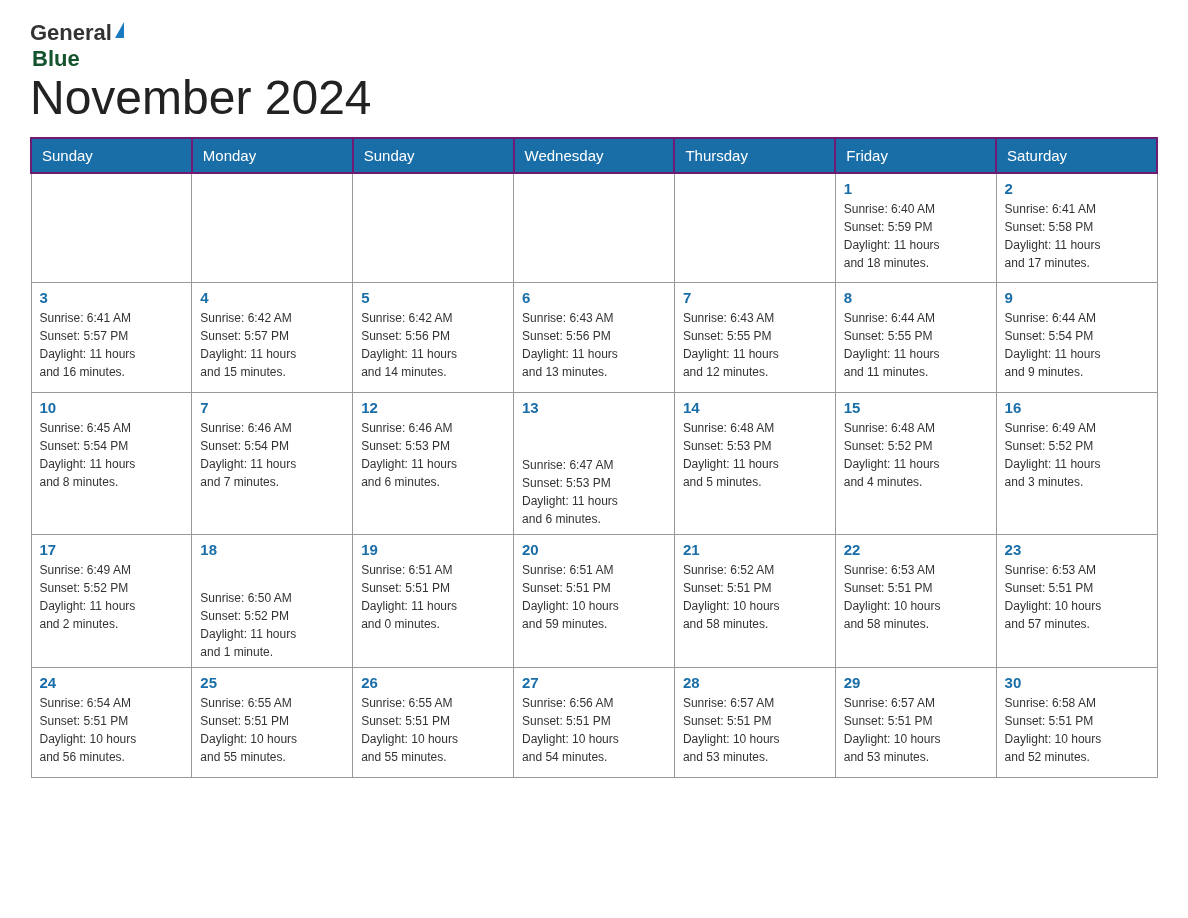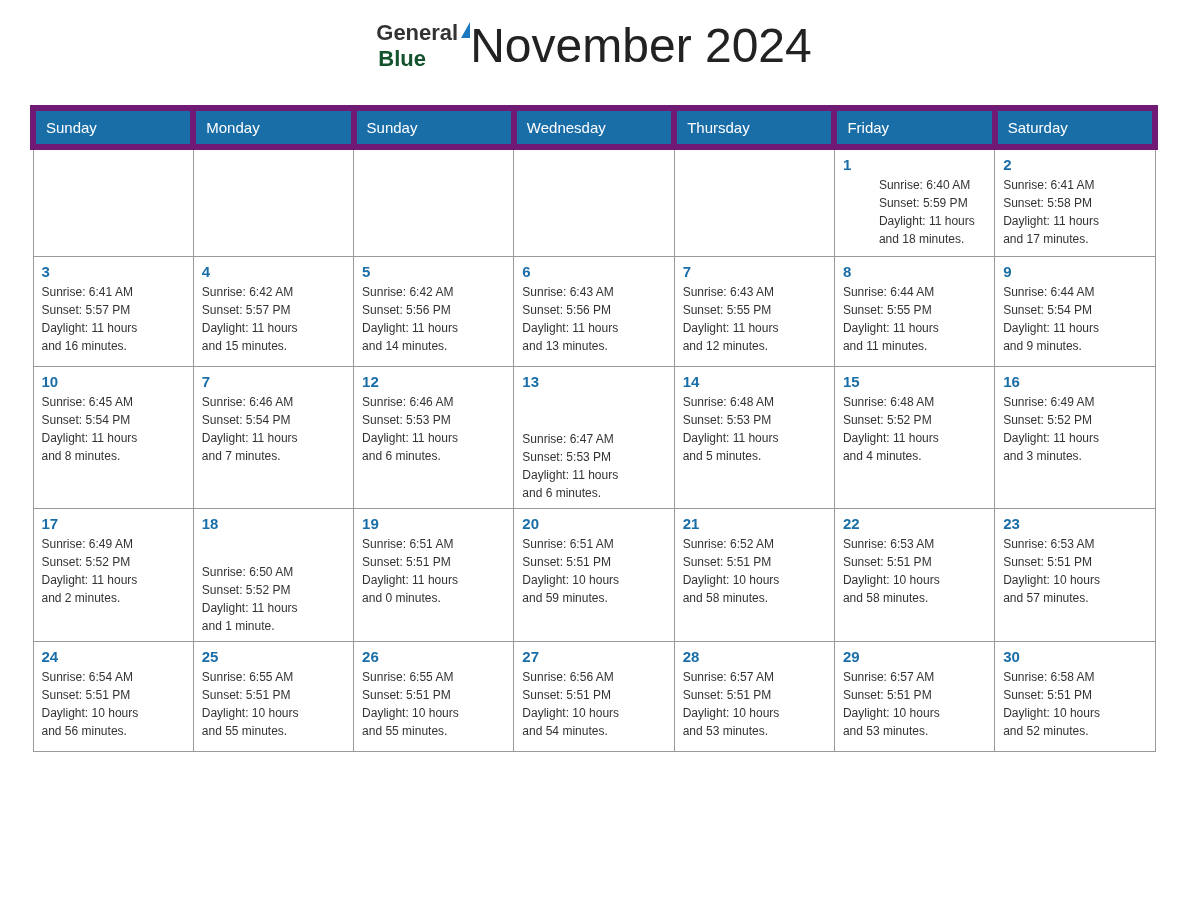--- a/index.html
+++ b/index.html
@@ -5,23 +5,24 @@
     * { margin: 0; padding: 0; box-sizing: border-box; }
     body {
       font-family: Arial, sans-serif;
       background: #fff;
       width: 1188px;
       min-height: 918px;
       padding: 20px 30px;
     }
     .header {
       display: flex;
-      justify-content: center;
+      justify-content: flex-start;
       align-items: flex-start;
-      margin-bottom: 32px;
+      margin-bottom: 12px;
+      flex-direction: column;
     }
     .logo-text-general {
       font-size: 22px;
       font-weight: bold;
       color: #333;
     }
     .logo-text-blue {
       font-size: 22px;
       font-weight: bold;
       color: #14532d;
@@ -53,21 +54,21 @@
       width: 100%;
       border-collapse: collapse;
     }
     .calendar th {
       background-color: #1a6ea8;
       color: #fff;
       font-size: 15px;
       font-weight: normal;
       padding: 8px 10px;
       text-align: left;
-      border: 6px solid #701a75;
+      border: 2px solid #701a75;
     }
     .calendar td {
       border: 1px solid #999;
       vertical-align: top;
       padding: 6px 8px;
       width: 14.28%;
       min-height: 100px;
       font-size: 12.5px;
       color: #333;
     }
@@ -132,21 +133,21 @@
   </thead>
   <tbody id="calendar-body">
   <tr>
         <td class="empty-cell"></td>
         <td class="empty-cell"></td>
         <td class="empty-cell"></td>
         <td class="empty-cell"></td>
         <td class="empty-cell"></td>
         <td>
           <span class="day-number">1</span>
-          <div class="day-info" style="white-space: pre-line; margin-left: 36px;">Sunrise: 6:40 AM
+          <div class="day-info" style="white-space: pre-line;">Sunrise: 6:40 AM
 Sunset: 5:59 PM
 Daylight: 11 hours
 and 18 minutes.</div>
         </td>
         <td>
           <span class="day-number">2</span>
           <div class="day-info" style="white-space: pre-line;">Sunrise: 6:41 AM
 Sunset: 5:58 PM
 Daylight: 11 hours
 and 17 minutes.</div>

